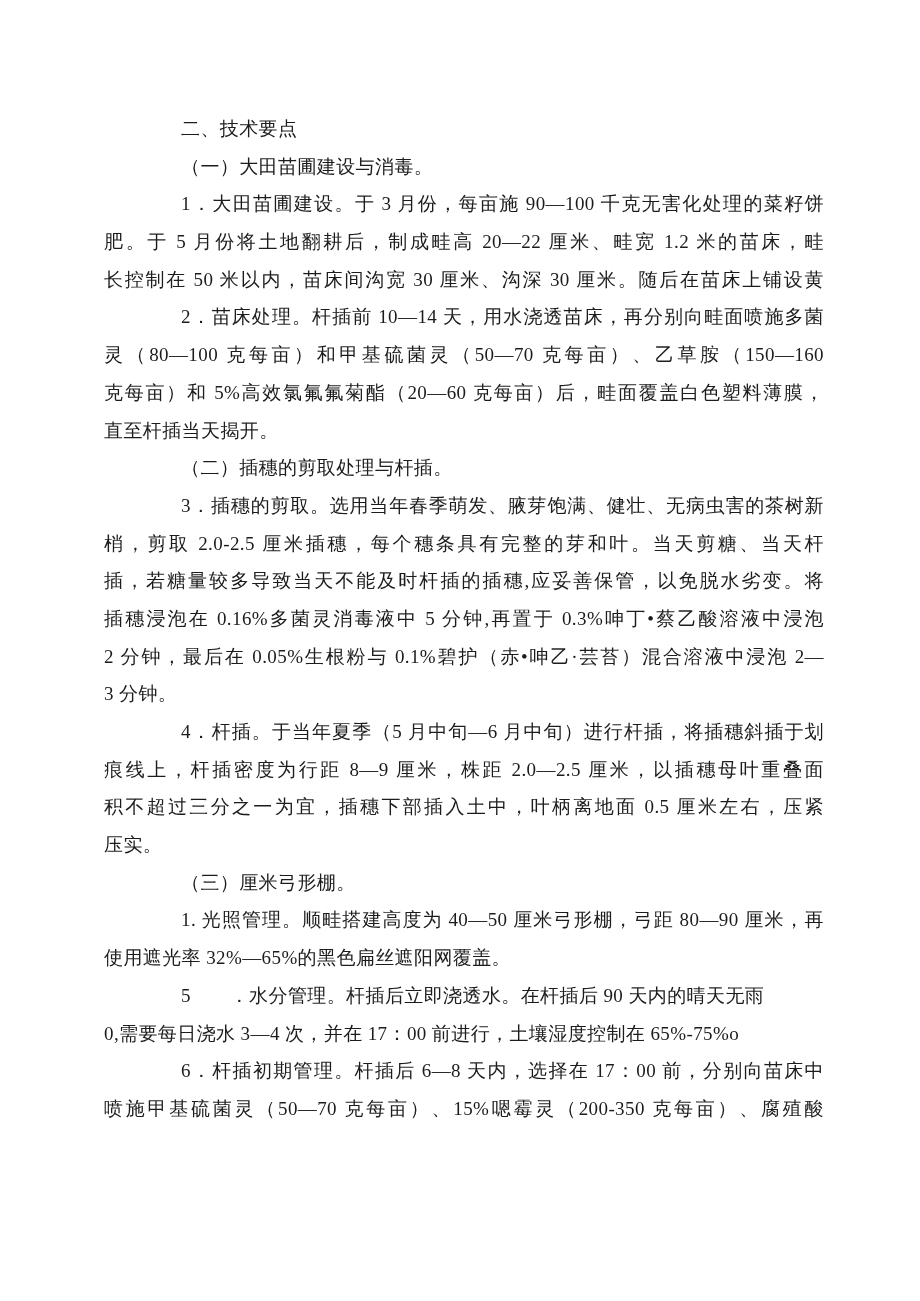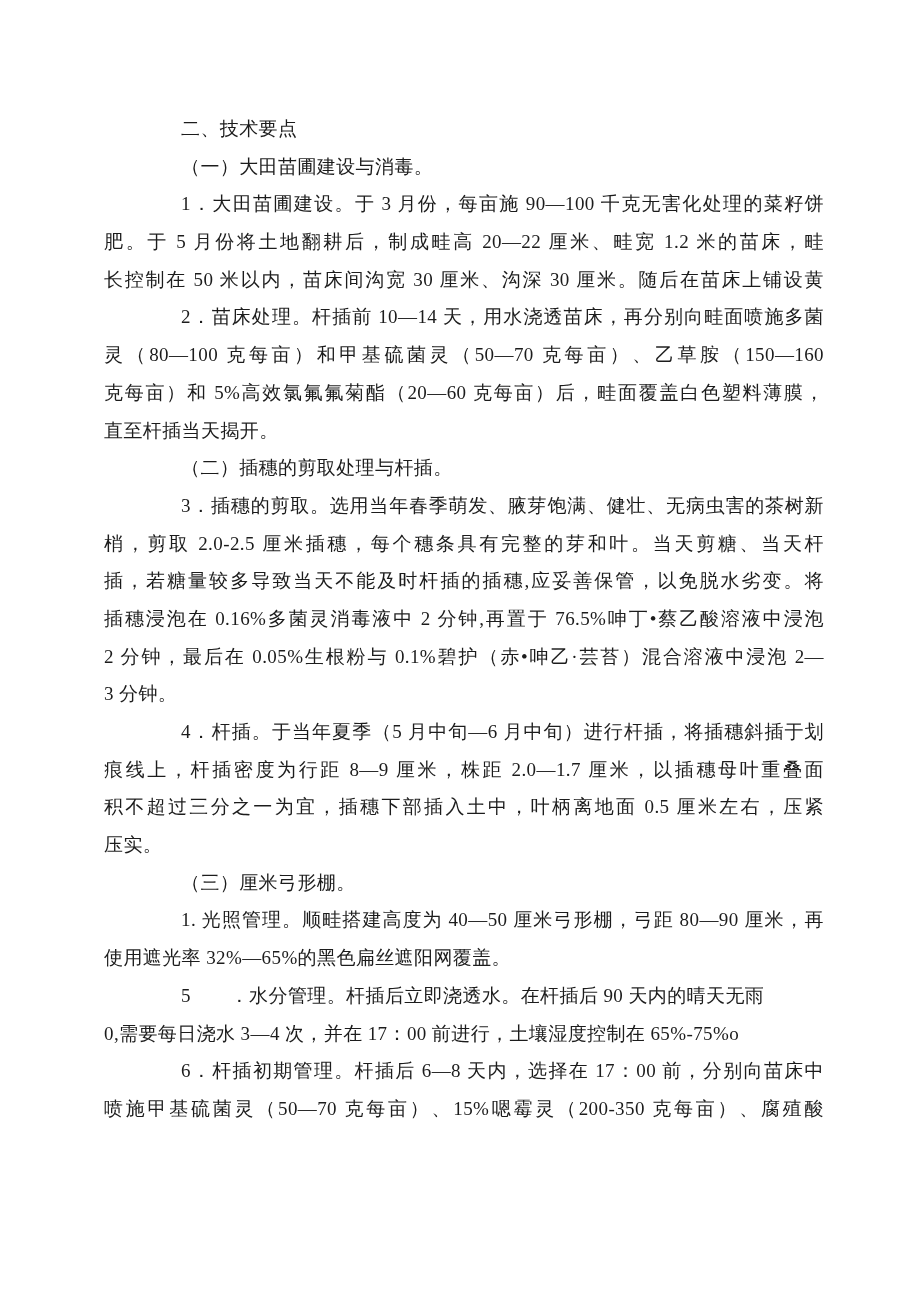--- a/index.html
+++ b/index.html
@@ -64,27 +64,27 @@
         <div class="line j">克每亩）和 5%高效氯氟氟菊酯（20—60 克每亩）后，畦面覆盖白色塑料薄膜，</div>
         <div class="line">直至杆插当天揭开。</div>
       </div>
       <div class="para">
         <div class="line ind">（二）插穗的剪取处理与杆插。</div>
       </div>
       <div class="para">
         <div class="line ind j">3．插穗的剪取。选用当年春季萌发、腋芽饱满、健壮、无病虫害的茶树新</div>
         <div class="line j">梢，剪取 2.0-2.5 厘米插穗，每个穗条具有完整的芽和叶。当天剪糖、当天杆</div>
         <div class="line j">插，若糖量较多导致当天不能及时杆插的插穗,应妥善保管，以免脱水劣变。将</div>
-        <div class="line j">插穗浸泡在 0.16%多菌灵消毒液中 2 分钟,再置于 76.5%呻丁•蔡乙酸溶液中浸泡</div>
+        <div class="line j">插穗浸泡在 0.16%多菌灵消毒液中 5 分钟,再置于 0.3%呻丁•蔡乙酸溶液中浸泡</div>
         <div class="line j">2 分钟，最后在 0.05%生根粉与 0.1%碧护（赤•呻乙·芸苔）混合溶液中浸泡 2—</div>
         <div class="line">3 分钟。</div>
       </div>
       <div class="para">
         <div class="line ind j">4．杆插。于当年夏季（5 月中旬—6 月中旬）进行杆插，将插穗斜插于划</div>
-        <div class="line j">痕线上，杆插密度为行距 8—9 厘米，株距 2.0—1.7 厘米，以插穗母叶重叠面</div>
+        <div class="line j">痕线上，杆插密度为行距 8—9 厘米，株距 2.0—2.5 厘米，以插穗母叶重叠面</div>
         <div class="line j">积不超过三分之一为宜，插穗下部插入土中，叶柄离地面 0.5 厘米左右，压紧</div>
         <div class="line">压实。</div>
       </div>
       <div class="para">
         <div class="line ind">（三）厘米弓形棚。</div>
       </div>
       <div class="para">
         <div class="line ind j">1. 光照管理。顺畦搭建高度为 40—50 厘米弓形棚，弓距 80—90 厘米，再</div>
         <div class="line">使用遮光率 32%—65%的黑色扁丝遮阳网覆盖。</div>
       </div>

